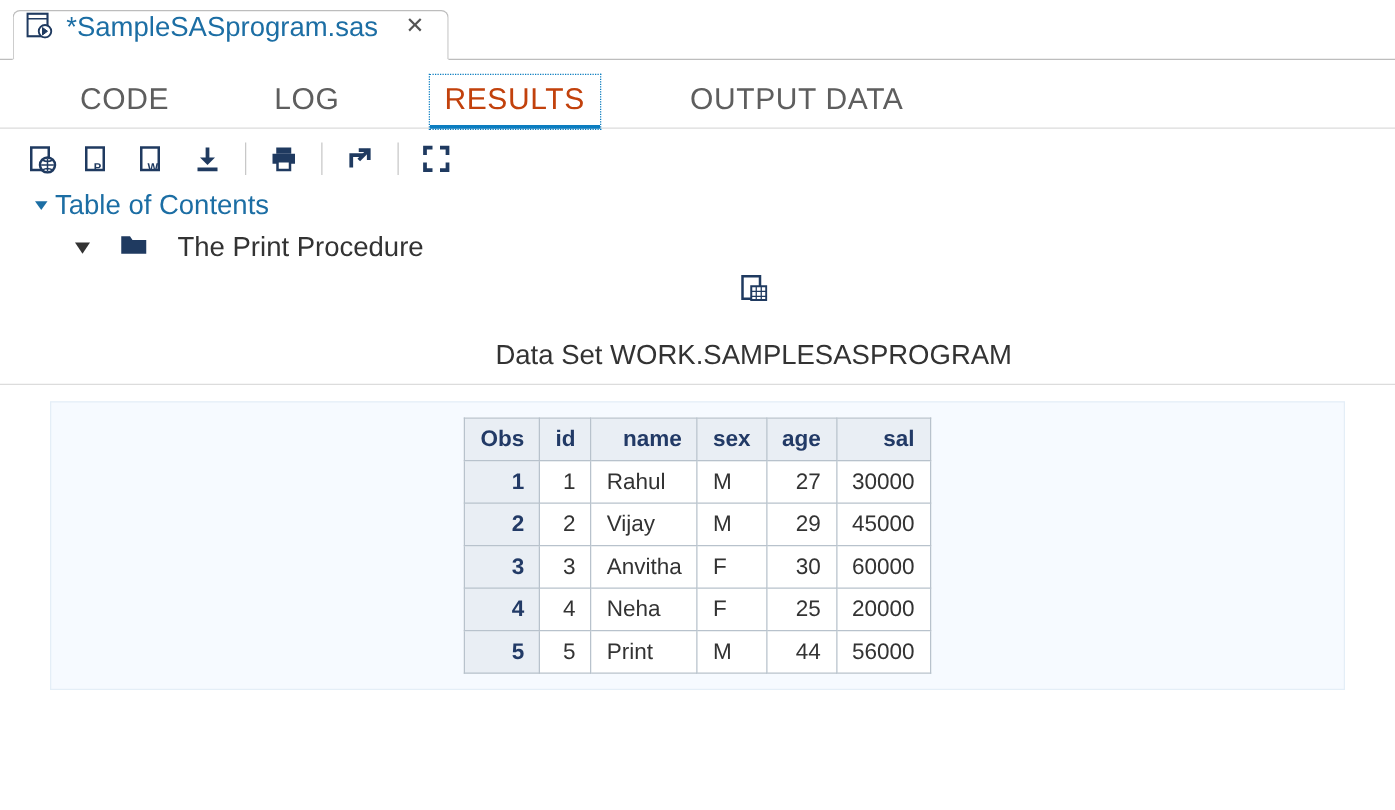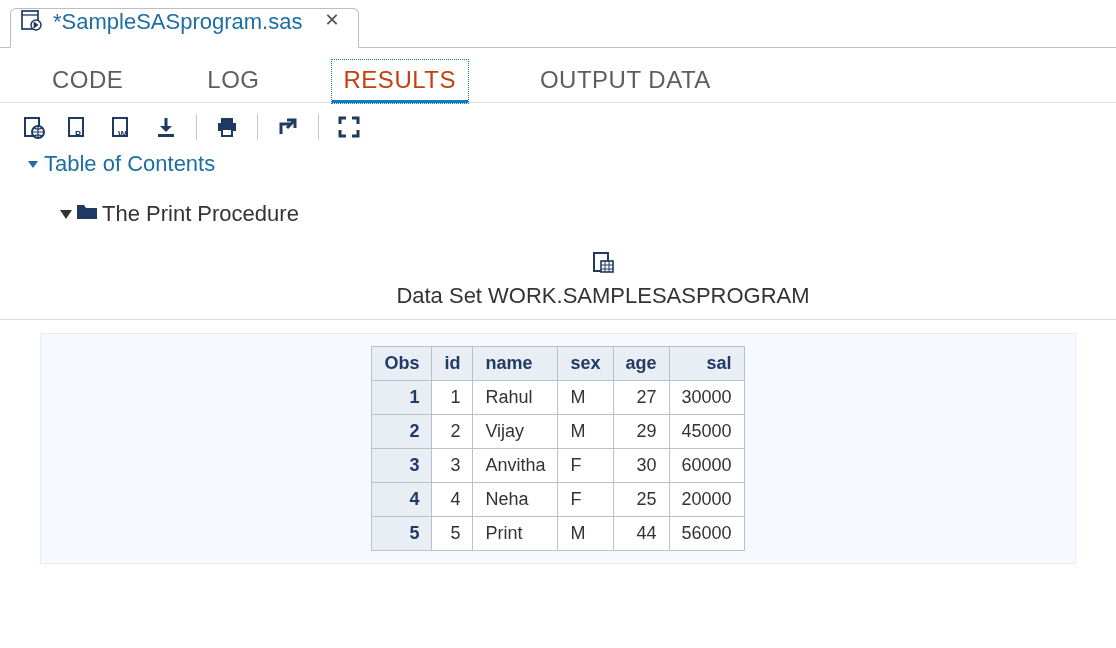--- a/index.html
+++ b/index.html
@@ -43,21 +43,21 @@
     color: #555;
     margin-left: 22px;
     cursor: pointer;
   }
   .sas-file-icon { margin-right: 10px; display:inline-flex; }
 
   
   .view-tabs {
     display: flex;
     align-items: center;
-    padding: 12px 0 2px 40px;
+    padding: 12px 0 2px 52px;
     border-bottom: 1px solid #dcdcdc;
     gap: 60px;
     font-size: 24px;
     letter-spacing: 0.5px;
     color: #5e5e5e;
   }
   .view-tab { padding: 6px 12px; cursor: pointer; }
   .view-tab.active {
     color: #c2410c;
     outline: 1px dotted #0b7dc0;
@@ -93,22 +93,22 @@
   .toc-title {
     color: #1c6ea4;
     display: flex;
     align-items: center;
     gap: 6px;
     cursor: pointer;
   }
   .tree-row {
     display: flex;
     align-items: center;
-    gap: 4px;
-    margin-top: 24px;
+    gap: 24px;
+    margin-top: 8px;
     color: #333;
     cursor: pointer;
   }
   .tree-row.level1 { padding-left: 32px; }
   .tree-row.level2 { padding-left: 82px; flex-direction: column; }
 
   
   .results-area {
     background: #f6faff;
     border: 1px solid #e4eef7;
@@ -123,21 +123,21 @@
     font-size: 18px;
   }
   table.data th, table.data td {
     border: 1px solid #b8c2cc;
     padding: 6px 12px;
   }
   table.data th {
     background: #e9eef4;
     color: #223a66;
     font-weight: bold;
-    text-align: left;
+    text-align: right;
   }
   table.data th.num { text-align: right; }
   table.data td.obs {
     background: #e9eef4;
     color: #223a66;
     font-weight: bold;
     text-align: right;
   }
   table.data td.num { text-align: right; }
   table.data td.txt { text-align: left; }

